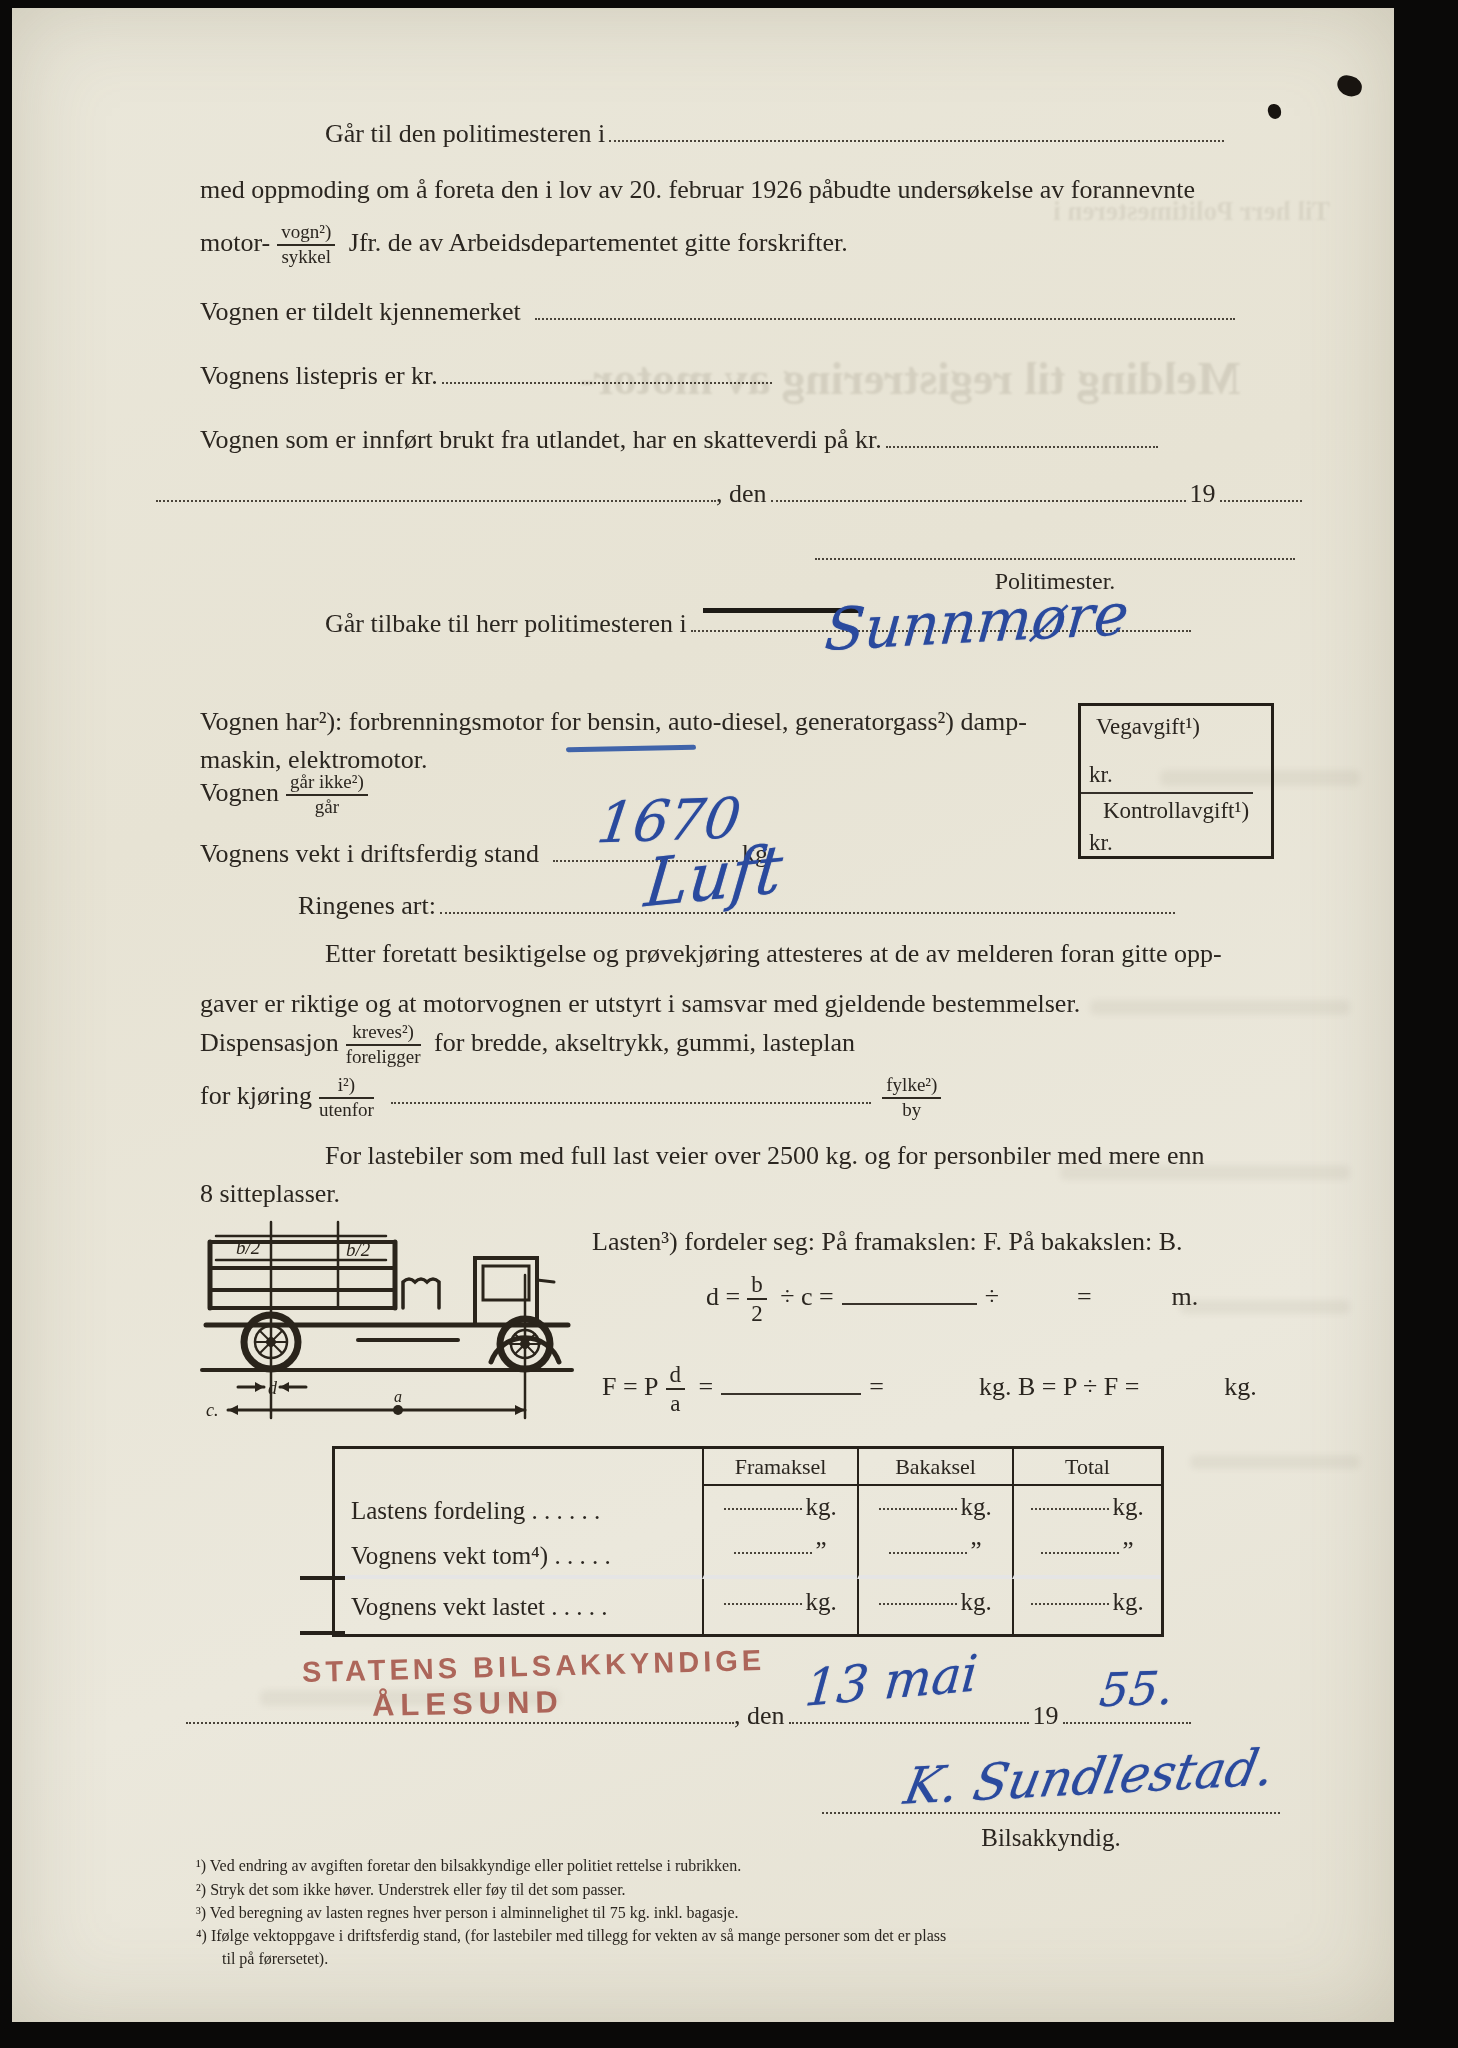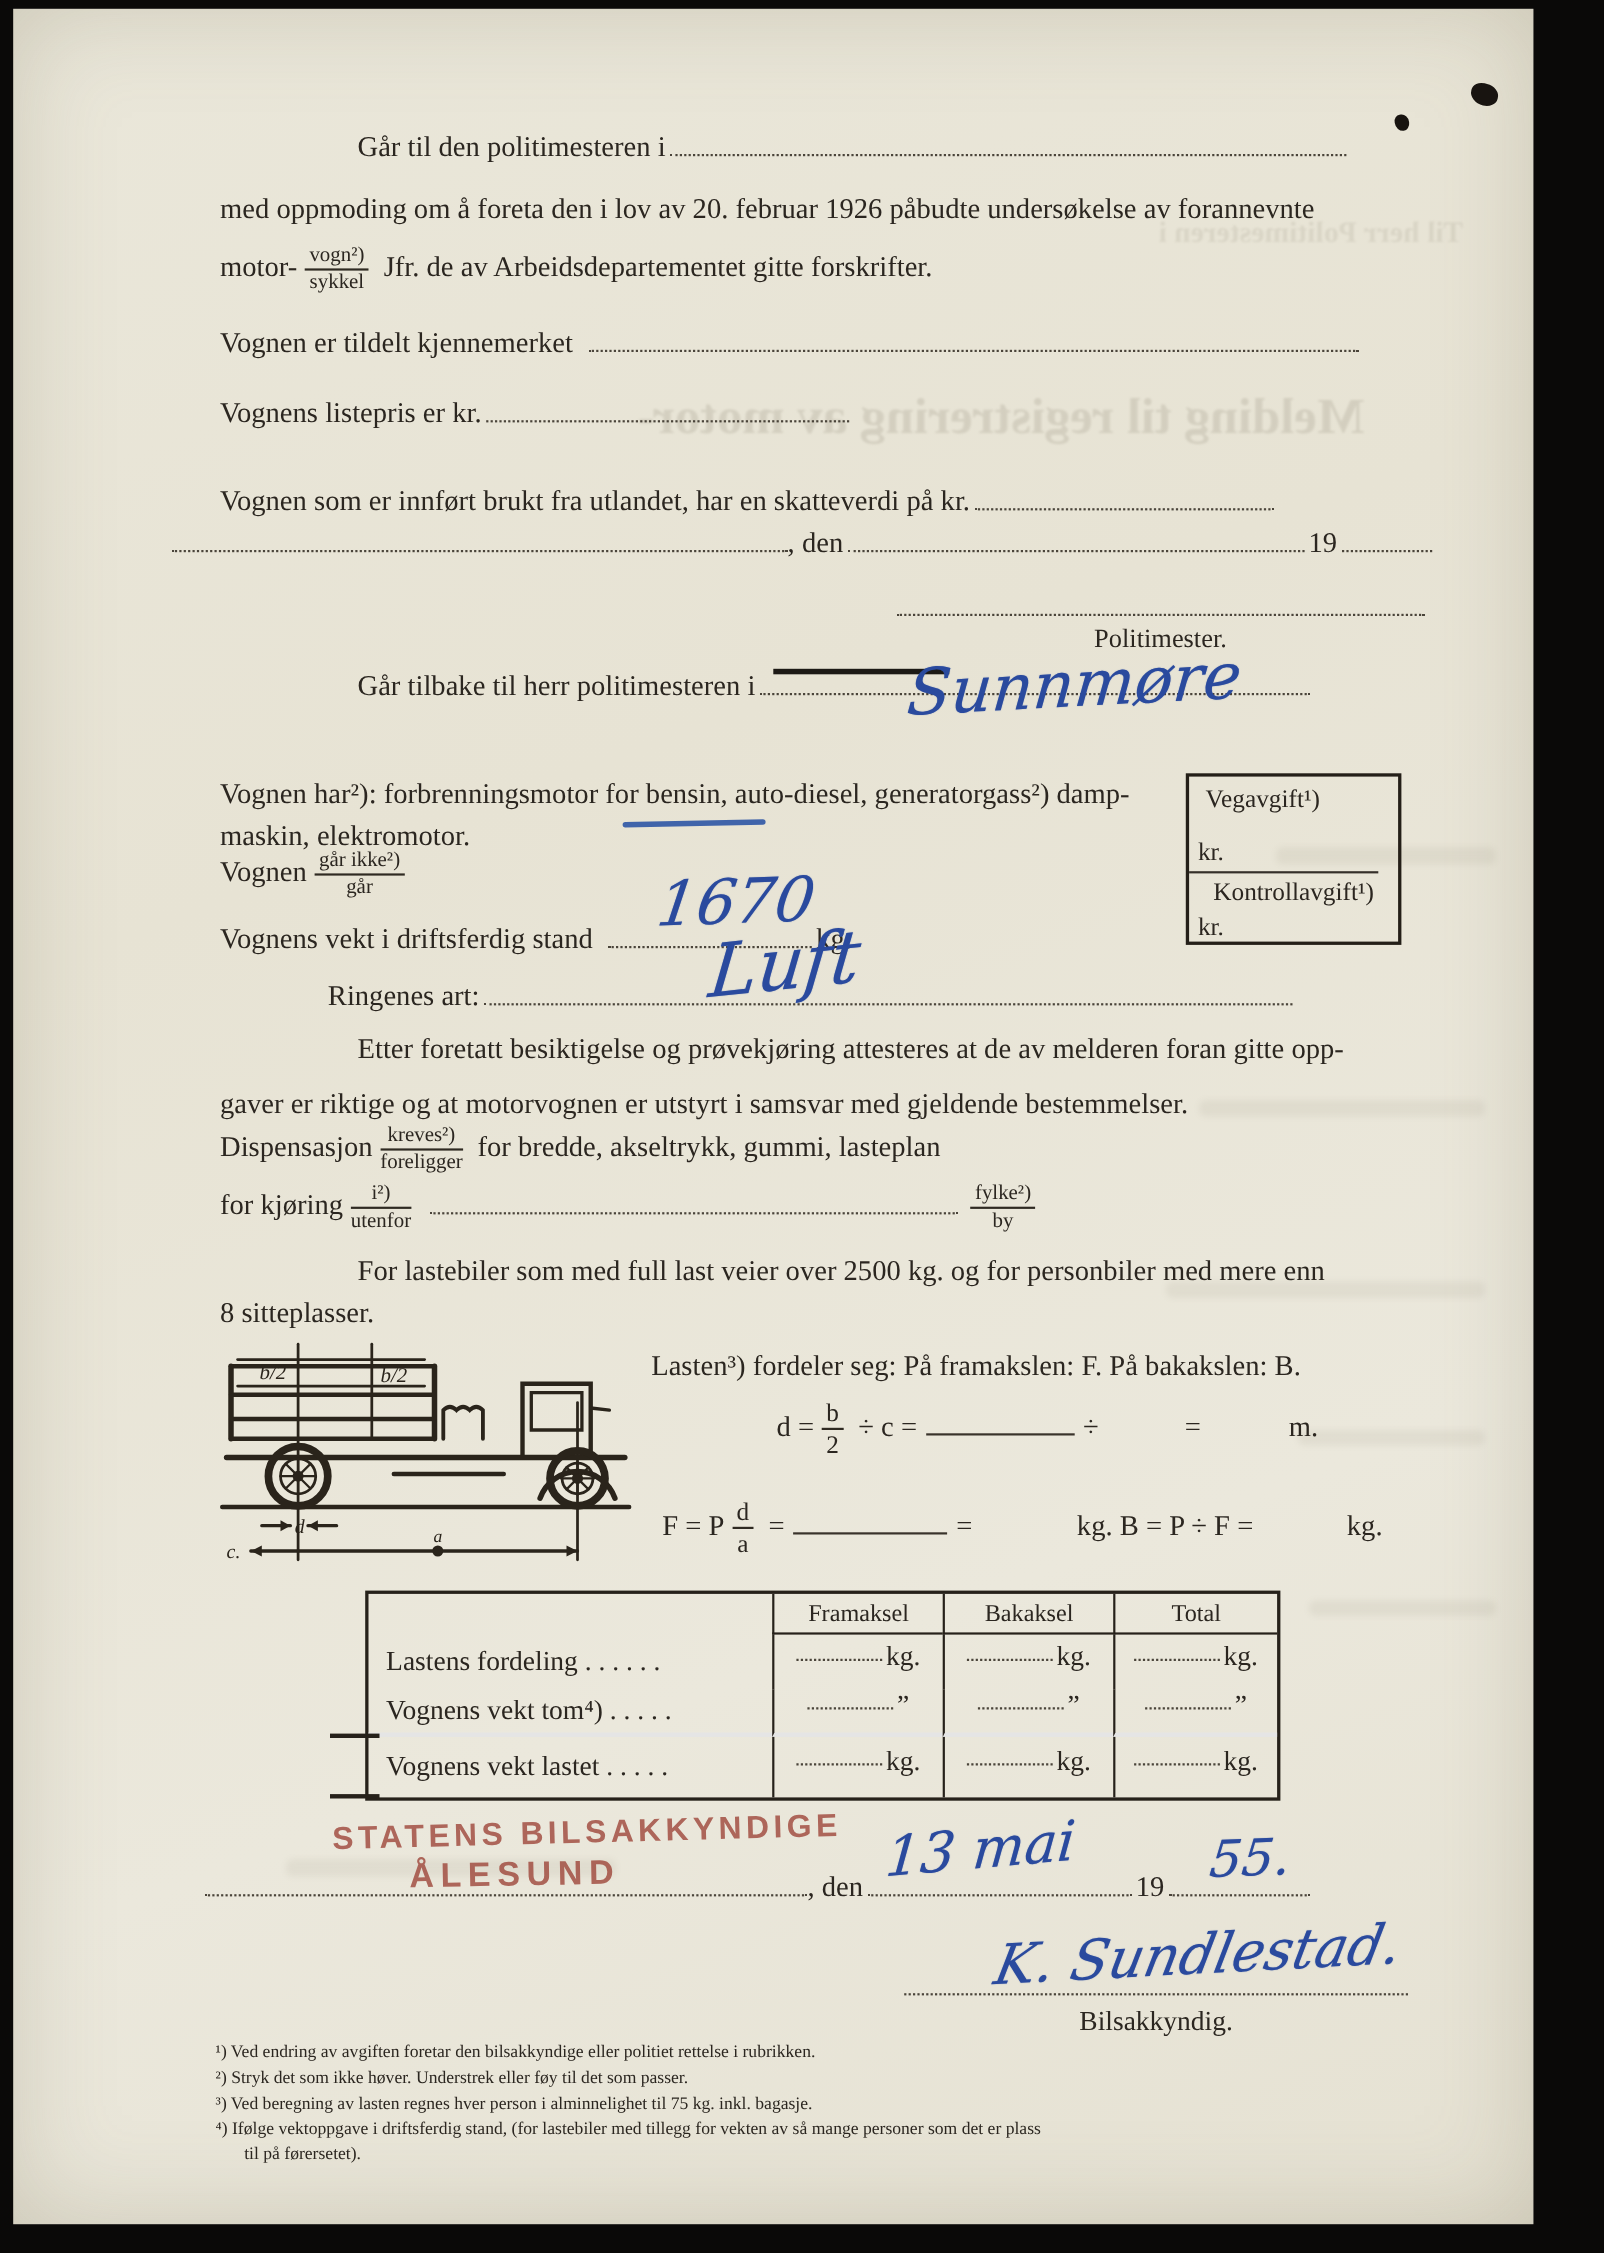--- a/index.html
+++ b/index.html
@@ -83,21 +83,21 @@
 <div class="line" style="left:200px; top:222px;">
   <span>motor-</span><span class="frac"><span class="ftop">vogn²)</span><span class="fbot">sykkel</span></span>
   <span>Jfr. de av Arbeidsdepartementet gitte forskrifter.</span>
 </div>
 <div class="line" style="left:200px; top:296px;">
   <span>Vognen er tildelt kjennemerket</span><span class="dotted" style="width:700px; margin-left:14px;"></span>
 </div>
 <div class="line" style="left:200px; top:360px;">
   <span>Vognens listepris er kr.</span><span class="dotted" style="width:330px;"></span>
 </div>
-<div class="line" style="left:200px; top:424px;margin-top:16px;">
+<div class="line" style="left:200px; top:424px;">
   <span>Vognen som er innført brukt fra utlandet, har en skatteverdi på kr.</span><span class="dotted" style="width:272px;"></span>
 </div>
 
 <div class="line" style="left:156px; top:478px;">
   <span class="dotted" style="width:560px; margin:0;"></span><span>, den</span><span class="dotted" style="width:415px;"></span><span>19</span><span class="dotted" style="width:82px;"></span>
 </div>
 <div class="abs" style="left:815px; top:538px; width:480px; border-bottom:2px dotted #4a443a; height:22px;"></div>
 <div class="line" style="left:815px; top:566px; width:480px; text-align:center; font-size:24px;">
   <span>Politimester.</span>
 </div>

